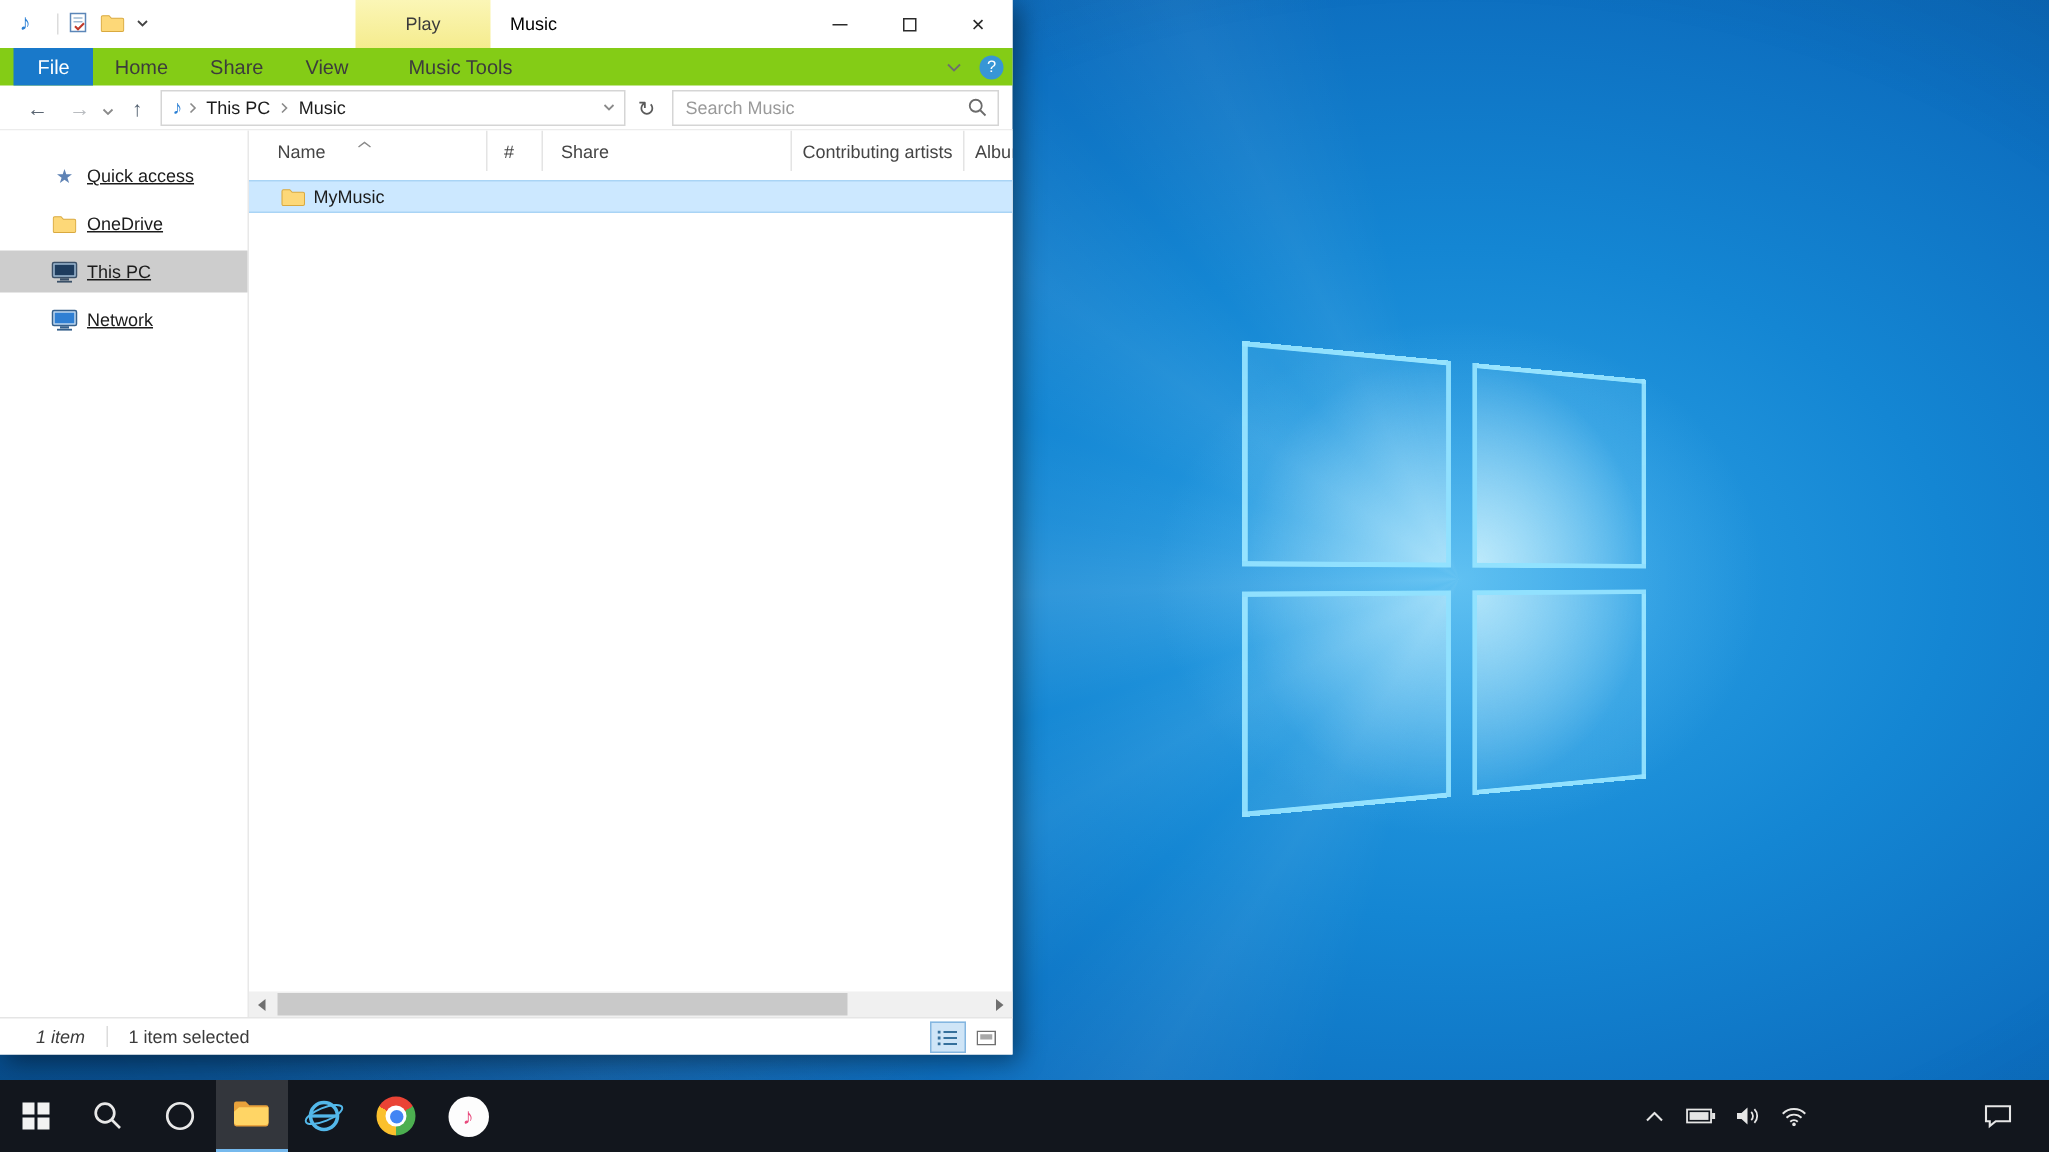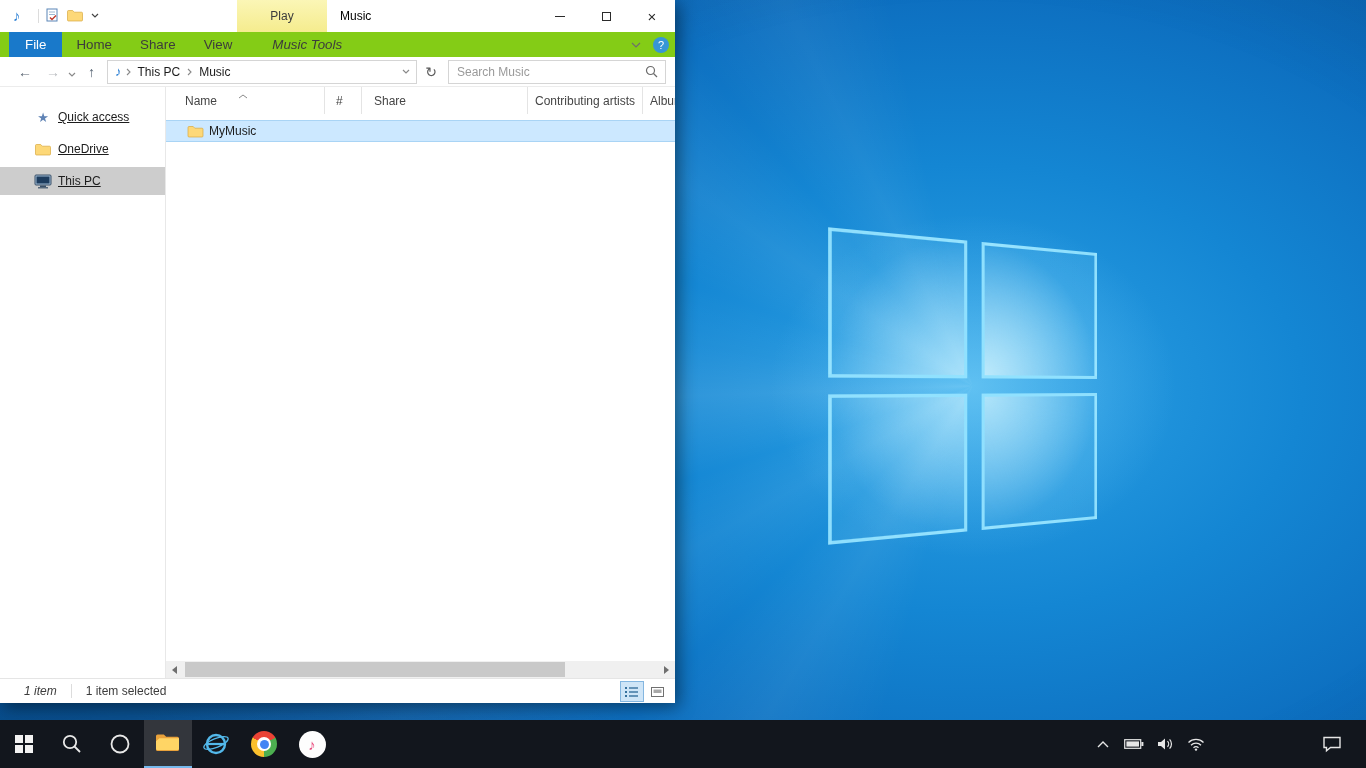--- a/index.html
+++ b/index.html
@@ -45,21 +45,21 @@
   .win-title { position: absolute; left: 340px; top: 0; line-height: 32px; color: #000; }
   .caption { position: absolute; right: 0; top: 0; display: flex; }
   .cap-btn { width: 46px; height: 32px; display: flex; align-items: center; justify-content: center;
     background: transparent; border: none; color: #2b2b2b; font-size: 15px; }
   .min-glyph { width: 10px; height: 1px; background: #2b2b2b; }
   .max-glyph { width: 9px; height: 9px; border: 1px solid #2b2b2b; }
 
   .tabrow { position: relative; height: 25px; display: flex; align-items: stretch; background: #84cc16; }
   .tab { display: flex; align-items: center; padding: 0 14px; color: #3c3c3c; background: transparent; border: none; }
   .tab.file { background: #1979ca; color: #fff; margin-left: 9px; padding: 0 16px; }
-  .tab.ctx { margin-left: 12px; font-style: italic; }
+  .tab.ctx { margin-left: 12px; }
   .ribbon-right { position: absolute; right: 6px; top: 0; height: 25px; display: flex; align-items: center; gap: 12px; }
   .collapse-btn { background: none; border: none; display: flex; align-items: center; }
   .help-btn { width: 16px; height: 16px; border-radius: 50%; background: #3796d6; color: #fff;
     border: none; font-size: 11px; line-height: 16px; text-align: center; padding: 0; }
 
   .toolbar { position: relative; height: 30px; display: flex; align-items: center; border-bottom: 1px solid #ececec; }
   .navbtn { background: none; border: none; font-size: 14px; padding: 0; }
   .back  { margin-left: 18px; color: #5a6572; }
   .fwd   { margin-left: 14px; color: #b9bcc0; }
   .hist  { margin-left: 8px; }
@@ -279,20 +279,31 @@
       <button class="nav-item selected">
         <span class="nav-ico">
           <svg width="18" height="15" viewBox="0 0 18 15">
             <rect x="1" y="1" width="16" height="10" rx="1" fill="#9db8d2" stroke="#3a5068"></rect>
             <rect x="2.5" y="2.5" width="13" height="7" fill="#1d3c5e"></rect>
             <rect x="6" y="11.5" width="6" height="1.5" fill="#3a5068"></rect>
             <rect x="4" y="13.2" width="10" height="1.2" fill="#3a5068"></rect>
           </svg>
         </span>
         <span class="nav-label">This PC</span>
+      </button>
+      <button class="nav-item">
+        <span class="nav-ico">
+          <svg width="18" height="15" viewBox="0 0 18 15">
+            <rect x="1" y="1" width="16" height="10" rx="1" fill="#bcd6ef" stroke="#35608c"></rect>
+            <rect x="2.5" y="2.5" width="13" height="7" fill="#2f7fd3"></rect>
+            <rect x="6" y="11.5" width="6" height="1.5" fill="#35608c"></rect>
+            <rect x="4" y="13.2" width="10" height="1.2" fill="#35608c"></rect>
+          </svg>
+        </span>
+        <span class="nav-label">Network</span>
       </button>
     </div>
 
     <div class="filearea">
       <div class="headers">
         <button class="col c-name">Name</button>
         <button class="col c-num">#</button>
         <button class="col c-title">Share</button>
         <button class="col c-art">Contributing artists</button>
         <button class="col c-alb">Album</button>

